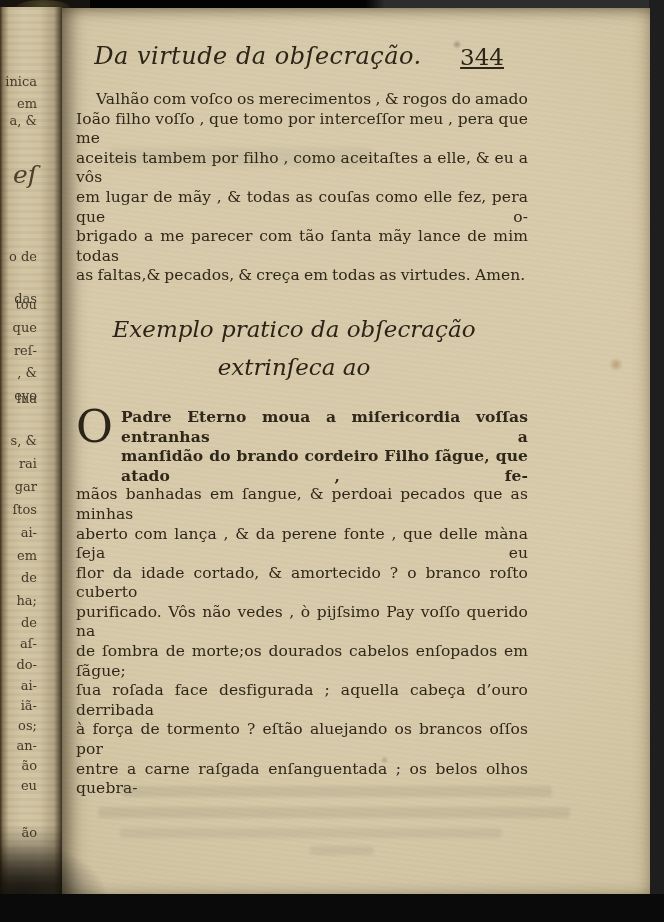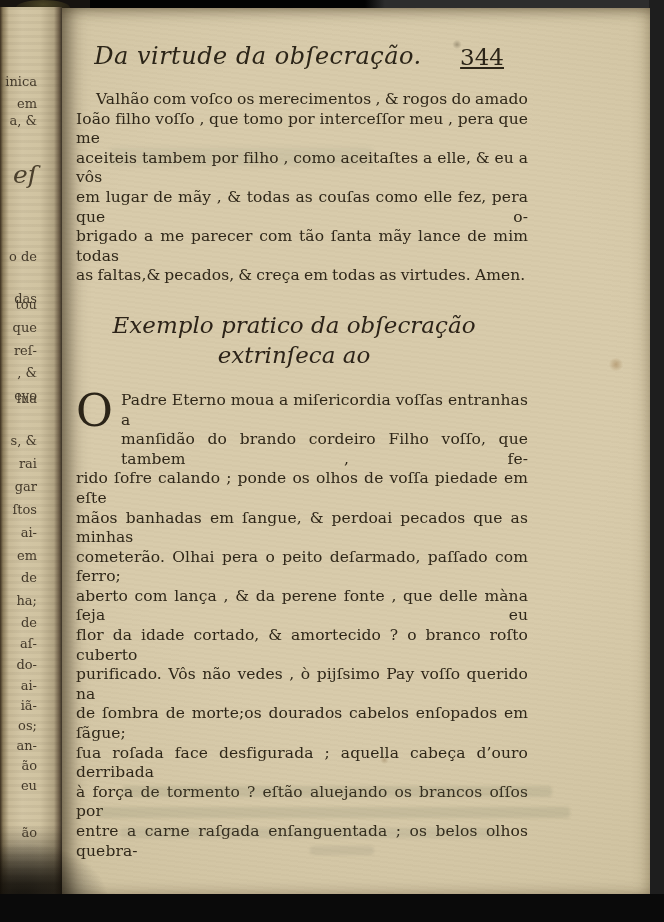--- a/index.html
+++ b/index.html
@@ -43,25 +43,25 @@
   .running-header .page-num{position:absolute;right:24px;top:2px;font-size:23px;color:#2c2518;text-decoration:underline;}
 
   .line{display:block;font-size:15.5px;line-height:19.6px;word-spacing:-1px;
     text-align:justify;text-align-last:justify;letter-spacing:.1px;}
   .line.nojust{text-align:center;text-align-last:left;}
   .indent{text-indent:20px;}
 
   .para1{margin-top:14px;}
 
   .section-heading{margin-top:24px;width:436px;text-align:center;
-    font-style:italic;font-size:23px;line-height:30px;color:#2c2318;}
+    font-style:italic;font-size:23px;line-height:38px;color:#2c2318;}
 
   .para2{margin-top:21px;position:relative;}
   .dropcap{position:absolute;left:0;top:-1px;font-size:45px;line-height:41px;color:#2b2418;}
-  .line.pad{padding-left:45px;}
+  .line.pad{padding-left:45px;font-weight:bold;}
 
   
   .ghost{position:absolute;border-radius:4px;background:rgba(104,110,88,.14);filter:blur(1.5px);}
   .g1{left:60px;top:778px;width:430px;height:11px;}
   .g2{left:36px;top:799px;width:472px;height:11px;}
   .g3{left:58px;top:820px;width:382px;height:10px;background:rgba(104,110,88,.11);}
   .g4{left:248px;top:838px;width:64px;height:9px;background:rgba(104,110,88,.12);}
   .g5{left:48px;top:140px;width:262px;height:18px;background:rgba(80,100,95,.08);filter:blur(2.5px);}
   .spot{position:absolute;border-radius:50%;}
   .s1{left:546px;top:350px;width:16px;height:13px;
@@ -133,24 +133,22 @@
         <span class="line nojust">as faltas,&amp; pecados, &amp; creça em todas as virtudes. Amen.</span>
       </div>
 
       <div class="section-heading">
         <span>Exemplo pratico da obſecração extrinſeca ao</span><br>
       </div>
 
       <div class="para2">
         <span class="dropcap">O</span>
         <span class="line pad">Padre Eterno moua a miſericordia voſſas entranhas a</span>
-        <span class="line pad">manſidão do brando cordeiro Filho voſſo, que tambem , fe-</span>
-        <span class="line">rido ſofre calando ; ponde os olhos de voſſa piedade em eſte</span>
+        <span class="line pad">manſidão do brando cordeiro Filho ſãgue, que atado , fe-</span>
         <span class="line">mãos banhadas em ſangue, &amp; perdoai pecados que as minhas</span>
-        <span class="line">cometerão.  Olhai pera o peito deſarmado, paſſado com ferro;</span>
         <span class="line">aberto com lança , &amp; da perene fonte , que delle màna ſeja eu</span>
         <span class="line">flor da idade cortado, &amp; amortecido ?  o branco roſto cuberto</span>
         <span class="line">purificado.  Vôs não vedes , ò pijſsimo Pay voſſo querido na</span>
         <span class="line">de ſombra de morte;os dourados cabelos enſopados em ſãgue;</span>
         <span class="line">ſua roſada face desfigurada ; aquella cabeça d’ouro derribada</span>
         <span class="line">à força de tormento ? eſtão aluejando os brancos oſſos por</span>
         <span class="line">entre a carne raſgada enſanguentada ; os belos olhos quebra-</span>
 
       </div>
 

